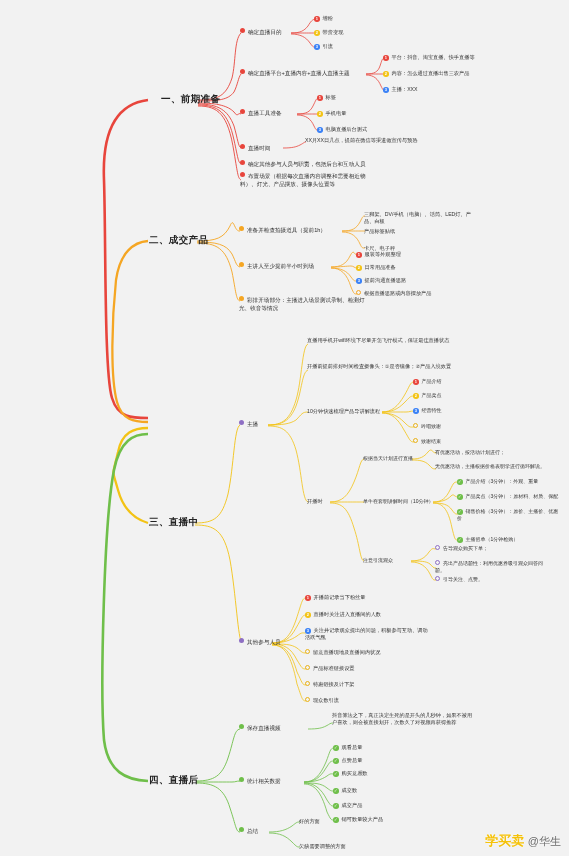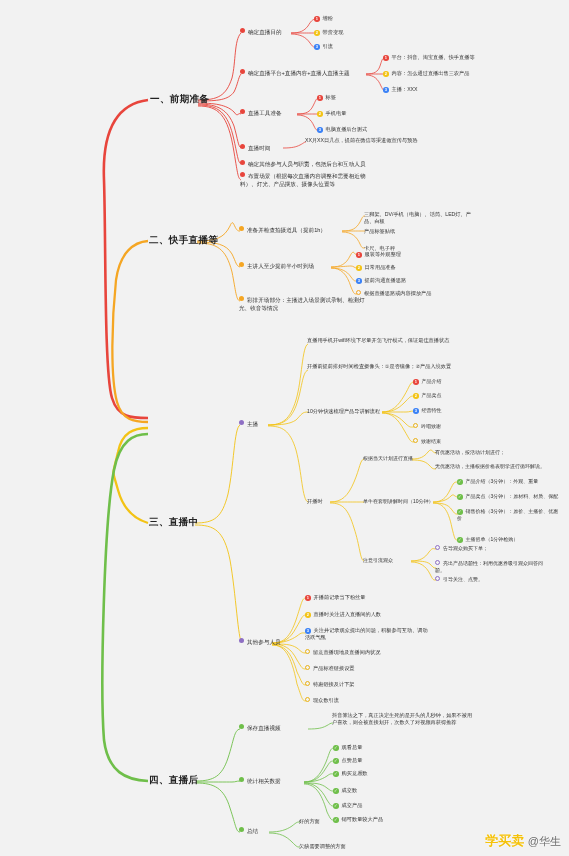--- a/index.html
+++ b/index.html
@@ -184,21 +184,21 @@
       <path d="M304,783 C314,783 321,788 327,800 C331,806 331,806 334,806"></path>
       <path d="M304,784 C314,784 321,791 327,812 C331,820 331,820 334,820"></path>
     </g>
     <g fill="none" stroke="#6fbf4a" stroke-width="0.8">
       <path d="M269,832 C280,832 286,830 292,826 C297,822 297,822 300,822"></path>
       <path d="M269,833 C280,833 286,836 292,842 C297,847 297,847 300,847"></path>
     </g>
   </svg>
 
 
-  <div class="node lvl1" style="left:150px; top:93px;">
+  <div class="node lvl1" style="left:161px; top:93px;">
     <span>一、前期准备</span>
   </div>
   <div class="node lvl2" style="left:240px; top:28px;">
     <span class="bullet" style="background:#e8453c"></span><span>确定直播目的</span>
   </div>
   <div class="node lvl3" style="left:314px; top:15px;">
     <span class="b-num" style="background:#e8453c">1</span><span>增粉</span>
   </div>
   <div class="node lvl3" style="left:314px; top:29px;">
     <span class="b-num" style="background:#f3c315">2</span><span>带货变现</span>
@@ -241,21 +241,21 @@
   </div>
 
   <div class="node lvl2" style="left:240px; top:160px;">
     <span class="bullet" style="background:#e8453c"></span><span>确定其他参与人员与职责，包括后台和互动人员</span>
   </div>
   <div class="node lvl2 wrap" style="left:240px; top:172px; width:136px;">
     <span class="bullet" style="background:#e8453c"></span><span>布置场景（根据每次直播内容调整和需要相近物料）、灯光、产品摆放、摄像头位置等</span>
   </div>
 
   <div class="node lvl1" style="left:149px; top:234px;">
-    <span>二、快手直播等</span>
+    <span>二、成交产品</span>
   </div>
   <div class="node lvl2" style="left:239px; top:226px;">
     <span class="bullet" style="background:#f5a623"></span><span>准备并检查拍摄道具（提前1h）</span>
   </div>
   <div class="node lvl3 wrap" style="left:364px; top:211px; width:112px;">
     <span>三脚架、DV/手机（电脑）、话筒、LED灯、产品、白板</span>
   </div>
   <div class="node lvl3" style="left:364px; top:228px;">
     <span>产品标签贴纸</span>
   </div>

